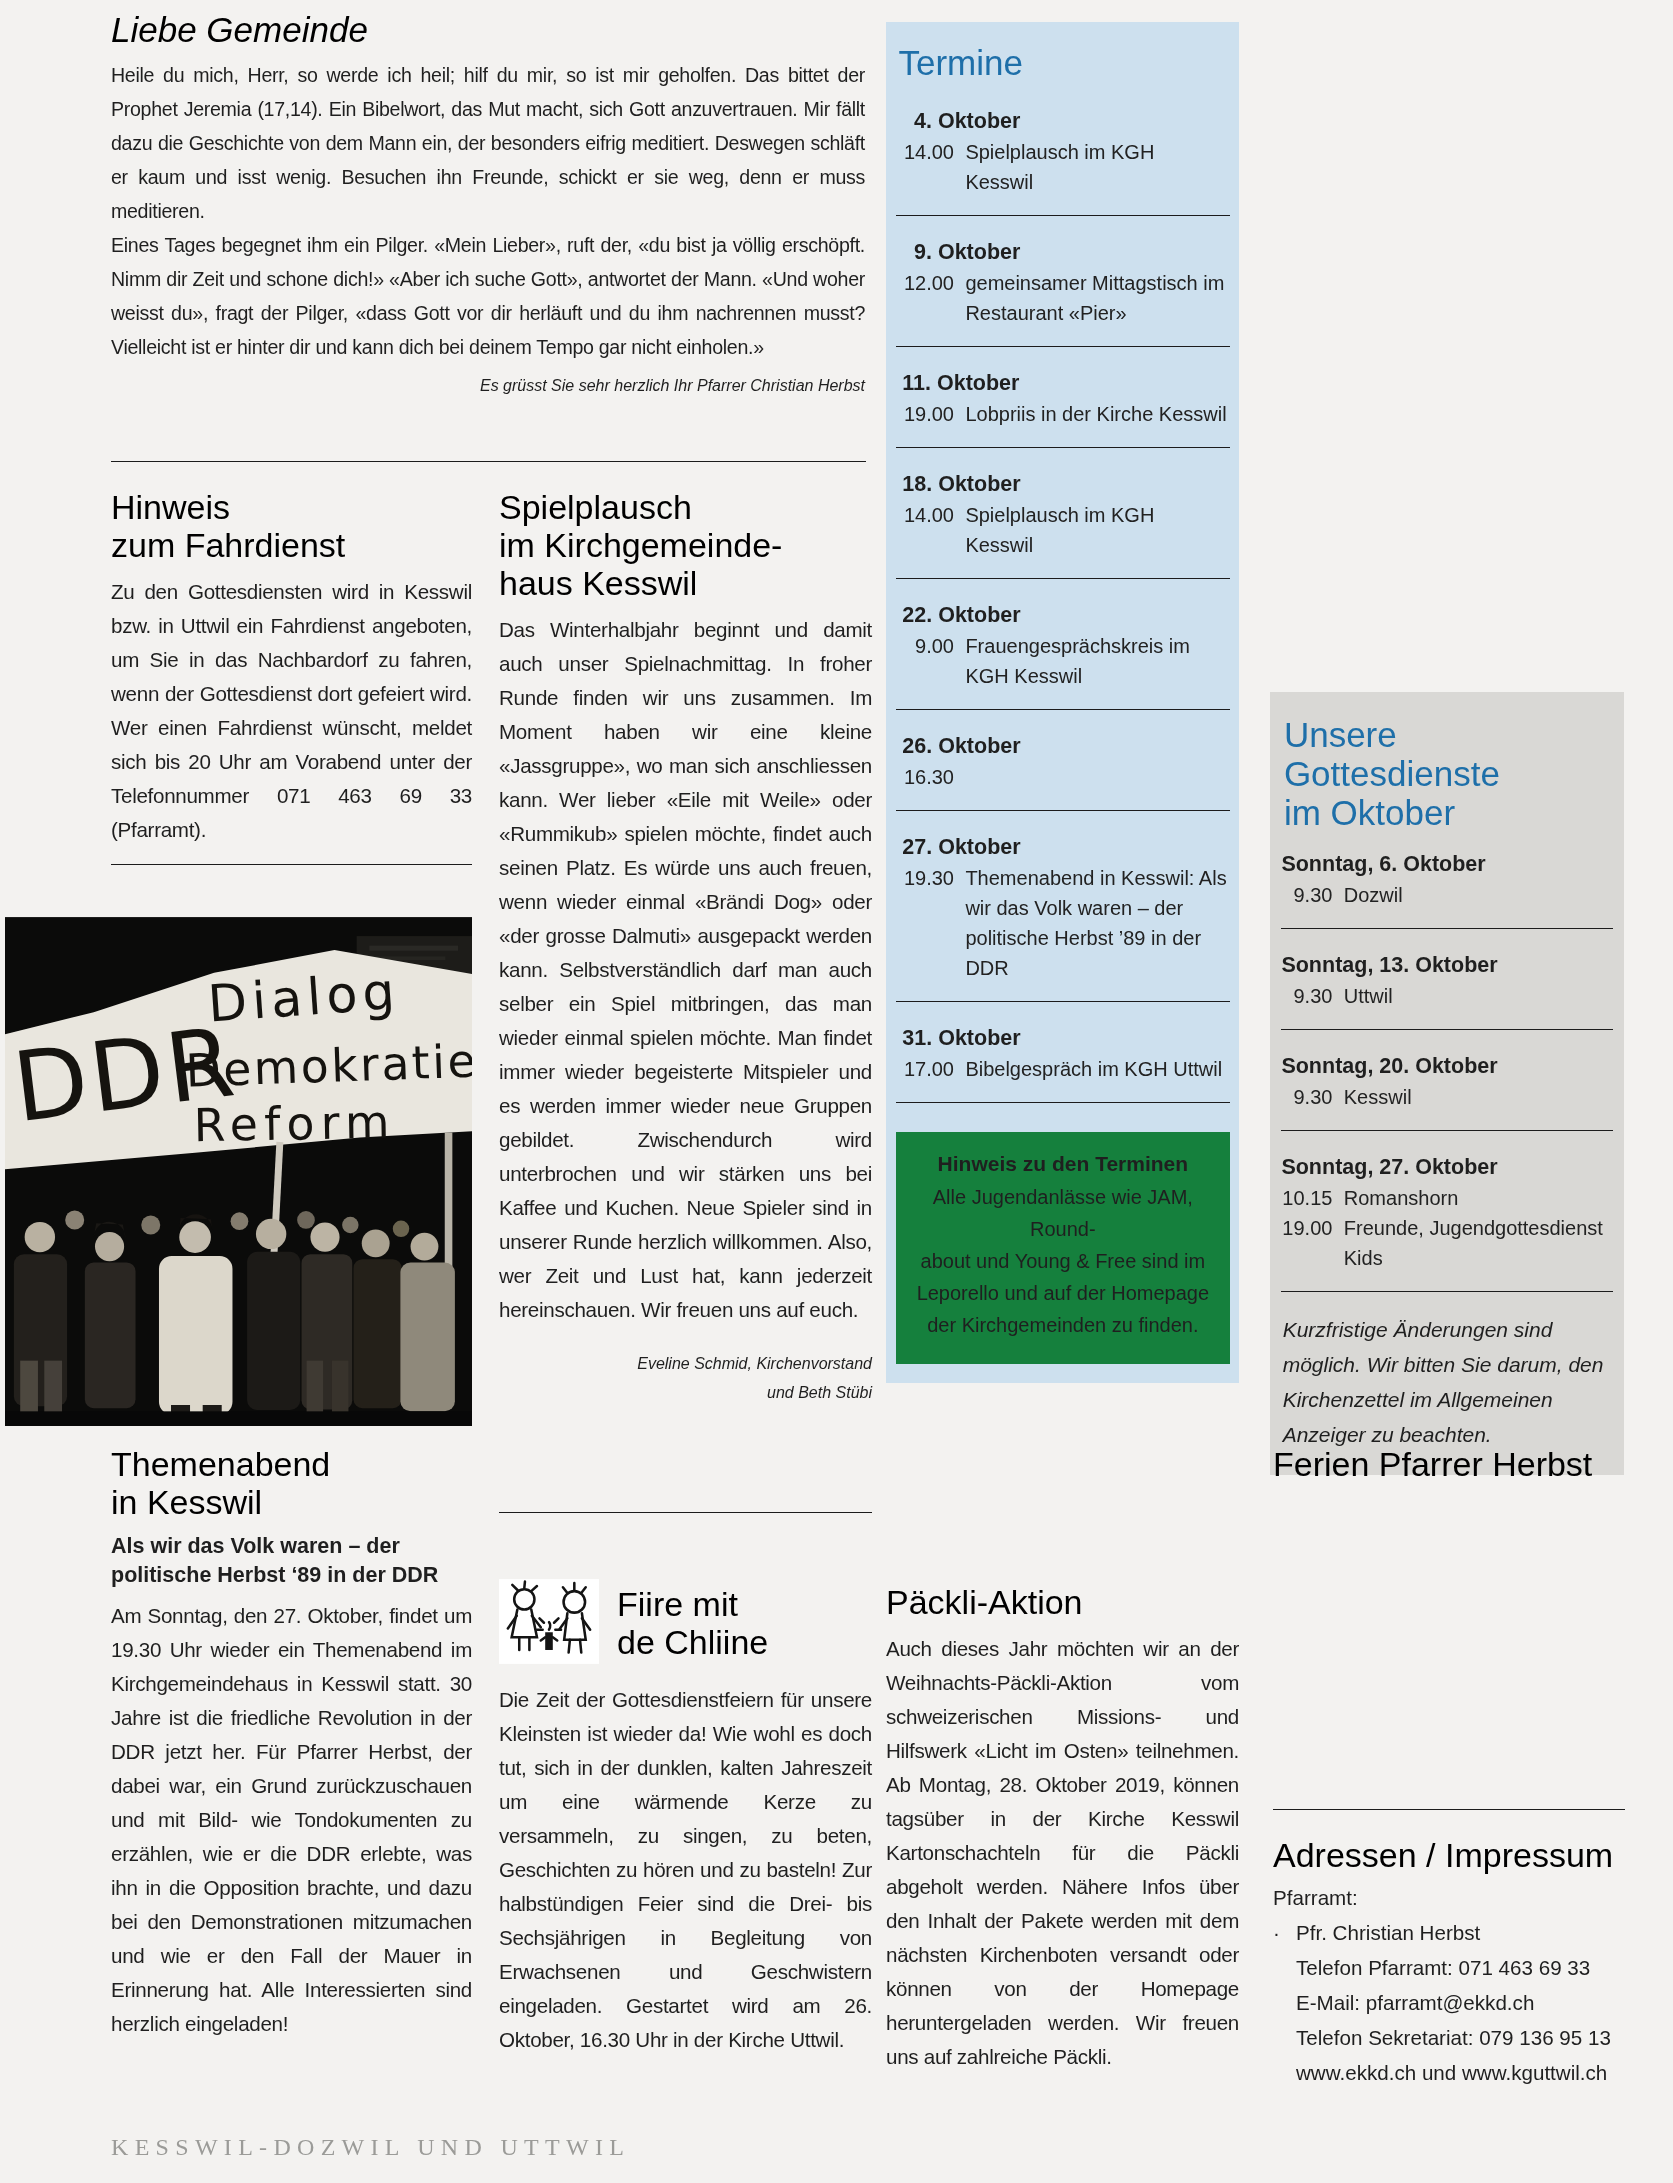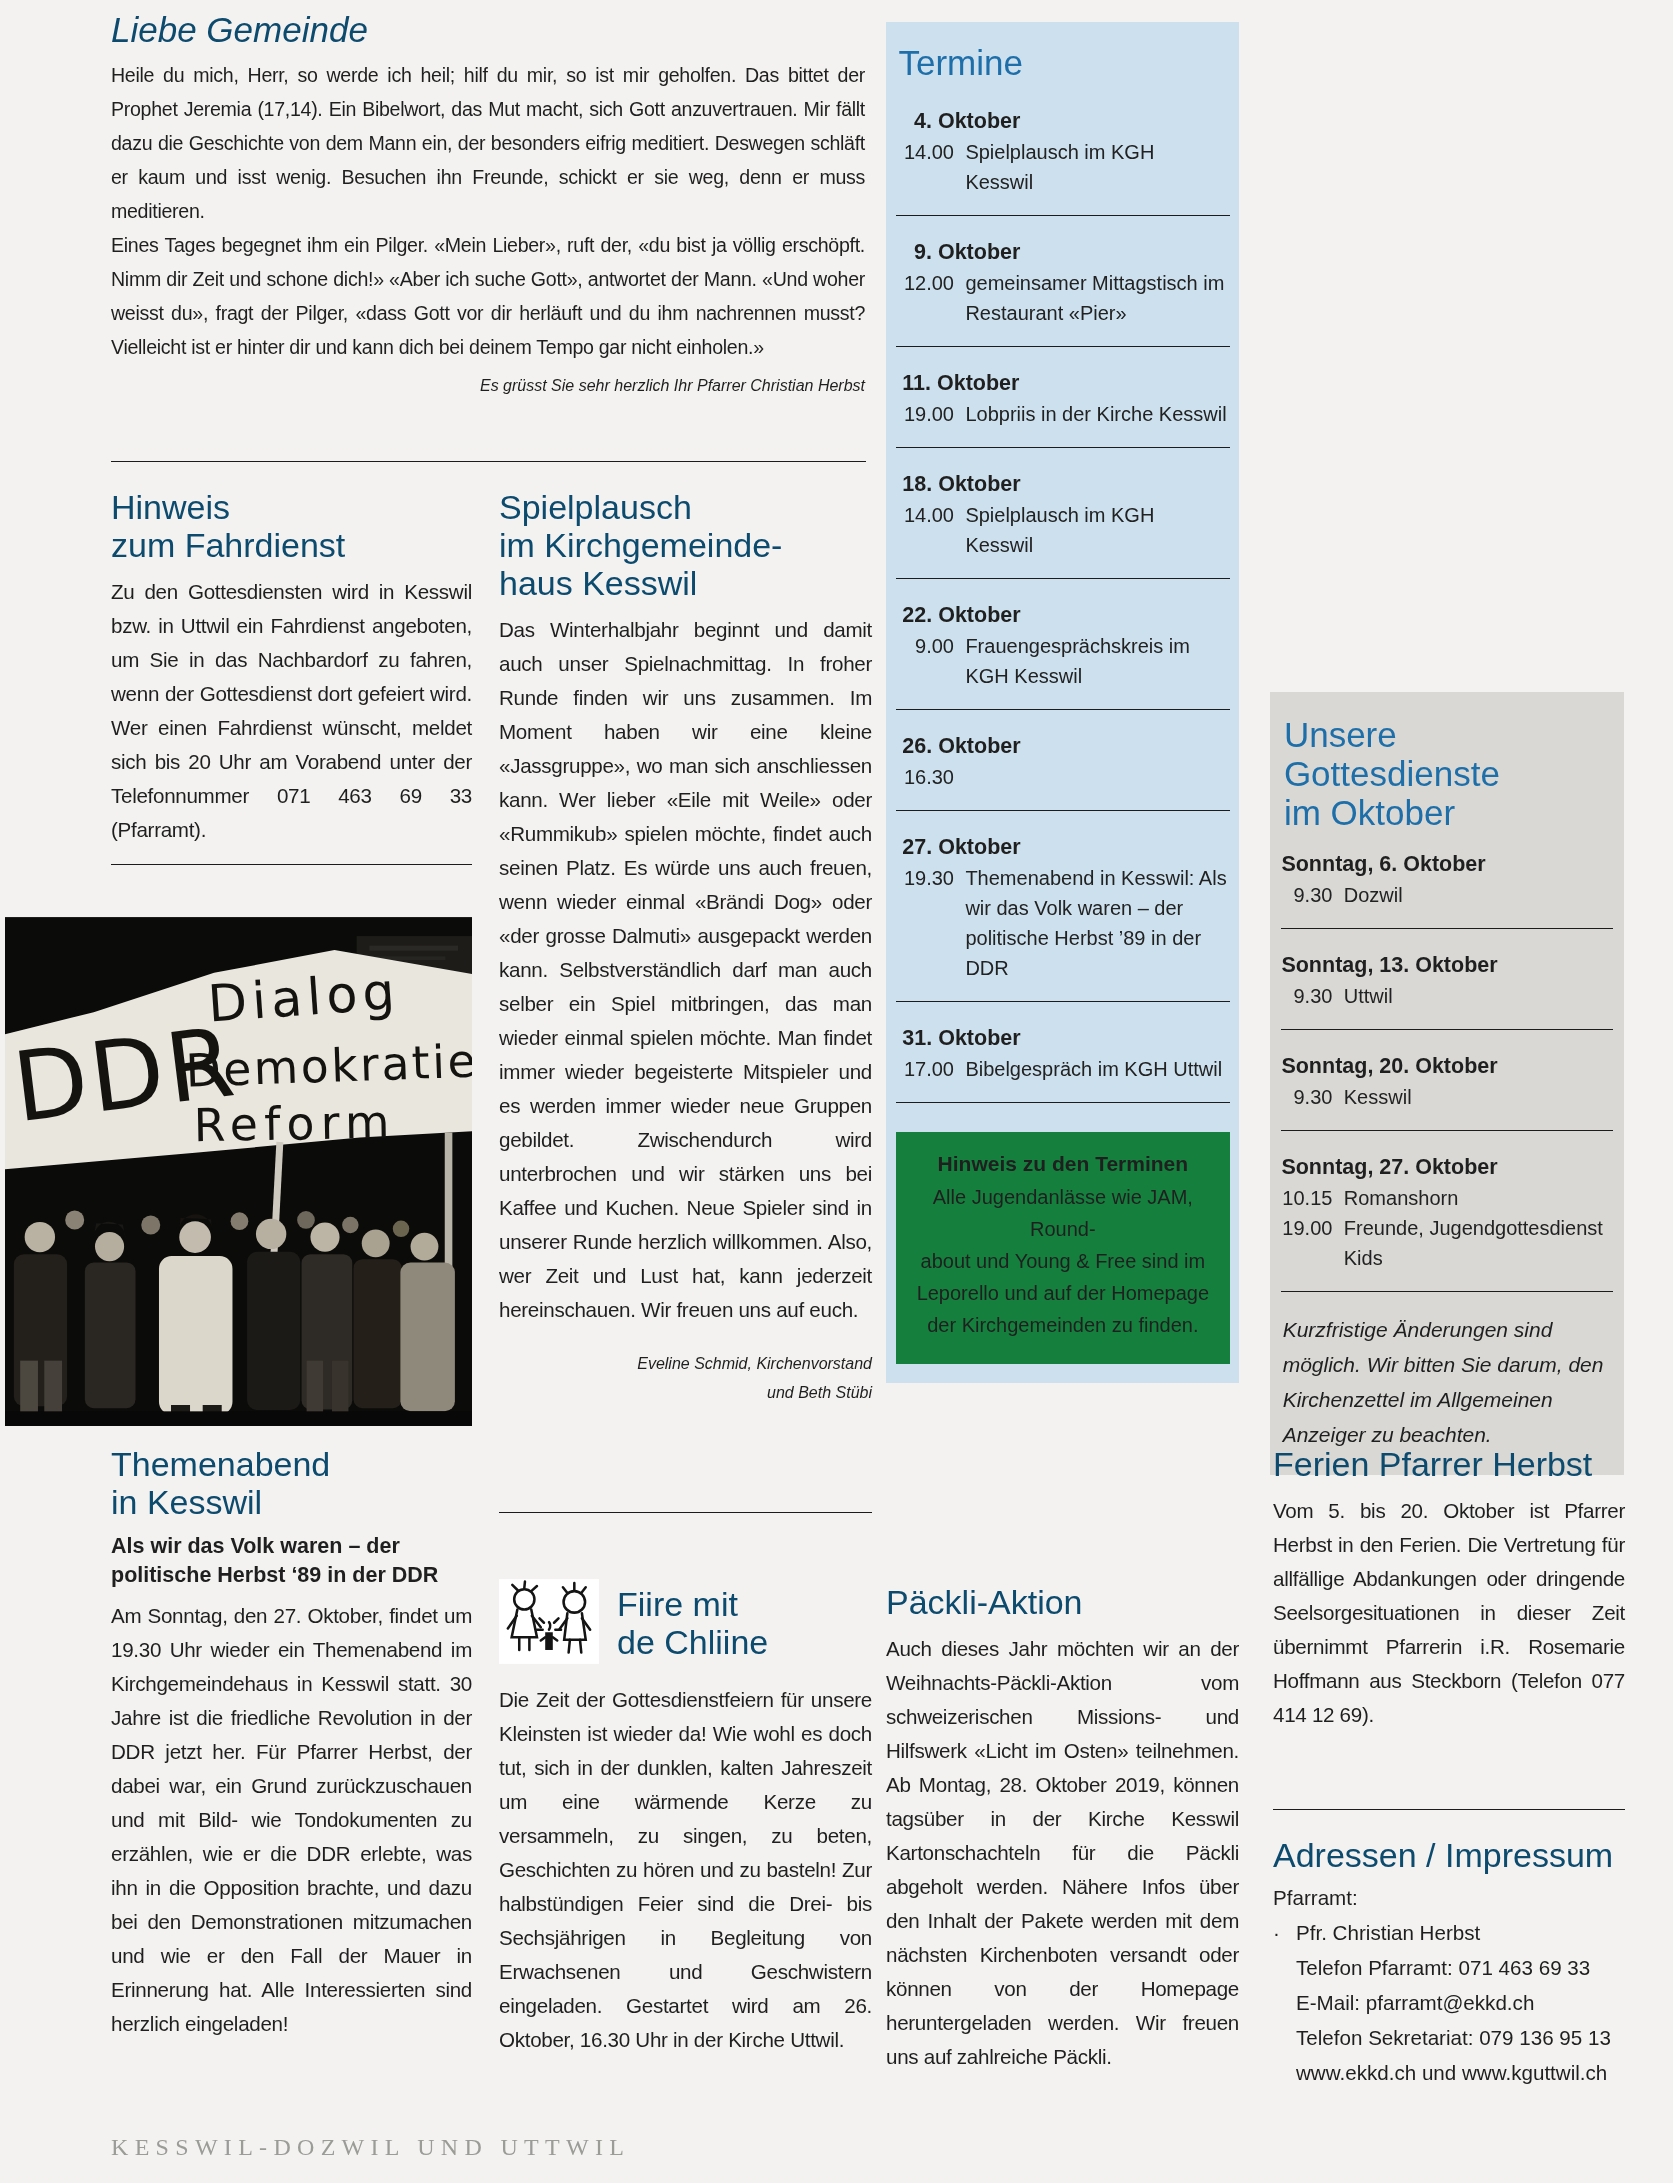--- a/index.html
+++ b/index.html
@@ -1,21 +1,21 @@
 <!DOCTYPE html>
 <html style="font-size:10px"><head>
 <meta charset="utf-8">
 <style>
   html,body{margin:0;padding:0;background:#e8e8e6;}
   .page{position:relative;width:1673px;height:2183px;background:#f3f2f0;
         font-family:"Liberation Sans",sans-serif;color:#1f1f1f;overflow:hidden;}
   .abs{position:absolute;}
 
   
-  .h-blue{color:#0c4a6e;font-weight:400;font-size:34px;line-height:38px;margin:0 0 11.4px 0;white-space:pre-line;}
+  .h-blue{color:#000000;font-weight:400;font-size:34px;line-height:38px;margin:0 0 11.4px 0;white-space:pre-line;}
   .h-italic{font-style:italic;}
   .box-title{color:#1e6fa9;font-weight:400;font-size:35px;line-height:39px;margin:6.3px 0 23px 2.5px;white-space:pre-line;}
 
   
   .body{font-size:20.6px;line-height:34px;letter-spacing:-0.3px;text-align:justify;margin:0;}
   .body-wide{font-size:19.6px;line-height:34px;letter-spacing:-0.3px;text-align:justify;margin:0;}
   .subhead{font-weight:700;font-size:21.5px;line-height:29px;margin:3.8px 0 9px 0;text-align:left;}
   .sig{font-style:italic;text-align:right;font-size:16px;line-height:29px;margin:21.5px 0 0 0;white-space:pre-line;}
 
   .rule{border:none;border-top:1.3px solid #1c1c1c;height:0;margin:0;padding:0;}
@@ -274,21 +274,20 @@
           <span class="ev-time" style="flex-basis:51px;">19.00</span>
           <span class="ev-text">Freunde, Jugendgottesdienst Kids</span>
         </div>
     </div>
 
     <p class="g-note">Kurzfristige Änderungen sind möglich. Wir bitten Sie darum, den Kirchenzettel im Allgemeinen Anzeiger zu beachten.</p>
   </aside>
 
   <section class="abs" style="left:1273px;top:1445px;width:352px;">
     <h2 class="h-blue">Ferien Pfarrer Herbst</h2>
-    <p class="body">Vom 5. bis 20. Oktober ist Pfarrer Herbst in den Ferien. Die Vertretung für allfällige Abdankungen oder dringende Seelsorgesituationen in dieser Zeit übernimmt Pfarrerin i.R. Rosemarie Hoffmann aus Steckborn (Telefon 077 414 12 69).</p>
   </section>
 
   <hr class="rule abs" style="left:1273px;top:1809px;width:352px;">
 
   <section class="abs" style="left:1273px;top:1836px;width:355px;">
     <h2 class="h-blue" style="margin-bottom:6.3px;">Adressen / Impressum</h2>
     <p class="imp-label">Pfarramt:</p>
     <div class="imp-row">
       <span class="imp-bullet">·</span>
       <span>Pfr. Christian Herbst</span>

